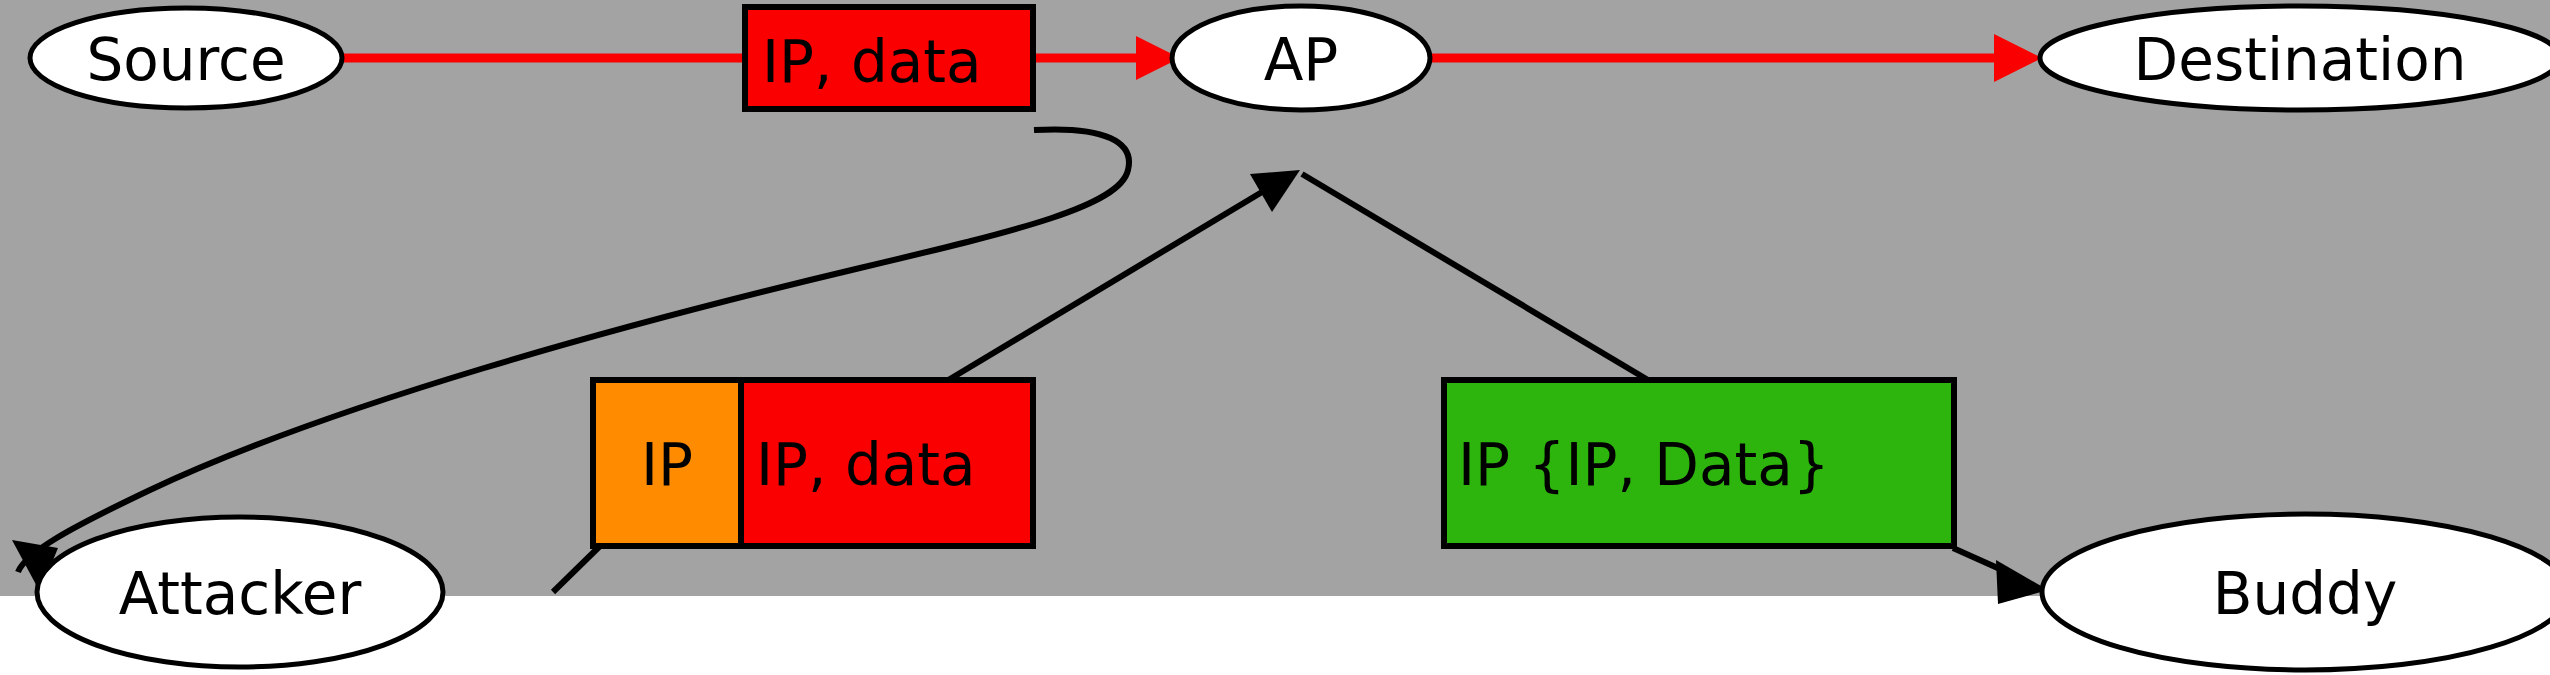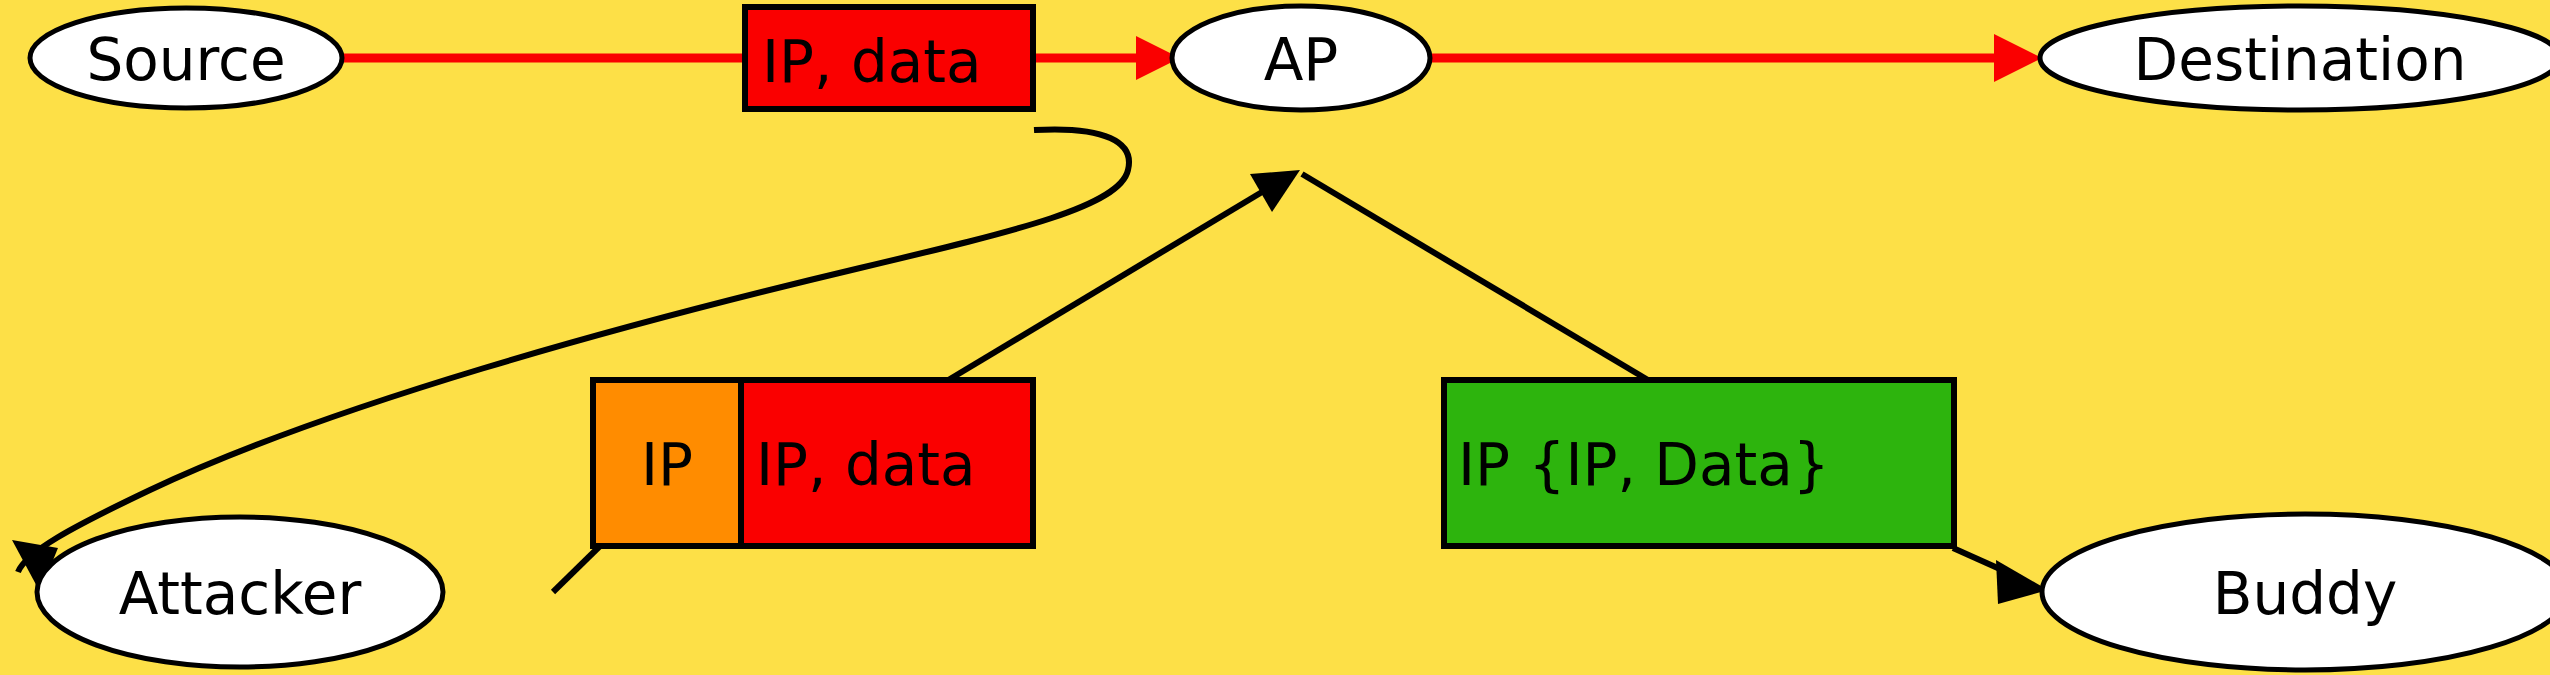--- a/index.html
+++ b/index.html
@@ -9,22 +9,22 @@
   }
   body {
     width: 2550px;
     height: 675px;
     overflow: hidden;
     font-family: "DejaVu Sans", sans-serif;
   }
   #diagram-root {
     position: relative;
     width: 2550px;
-    height: 675px;
-    background: #fde047;
+    height: 596px;
+    background: #a3a3a3;
   }
   svg#diagram-svg {
     display: block;
     width: 2550px;
     height: 675px;
   }
   .node-shape {
     fill: #ffffff;
     stroke: #000000;
     stroke-width: 5;

